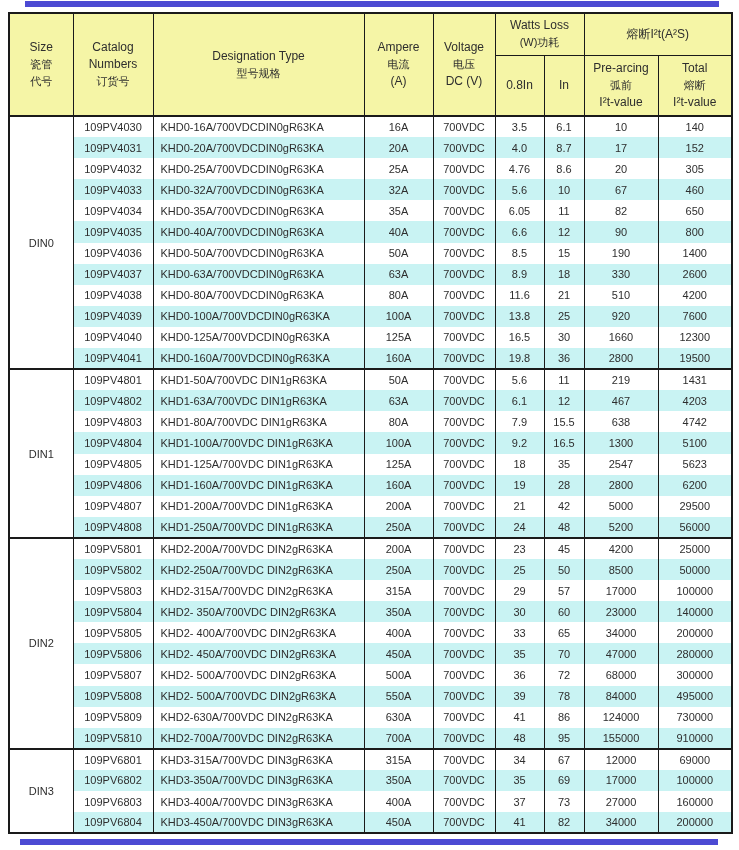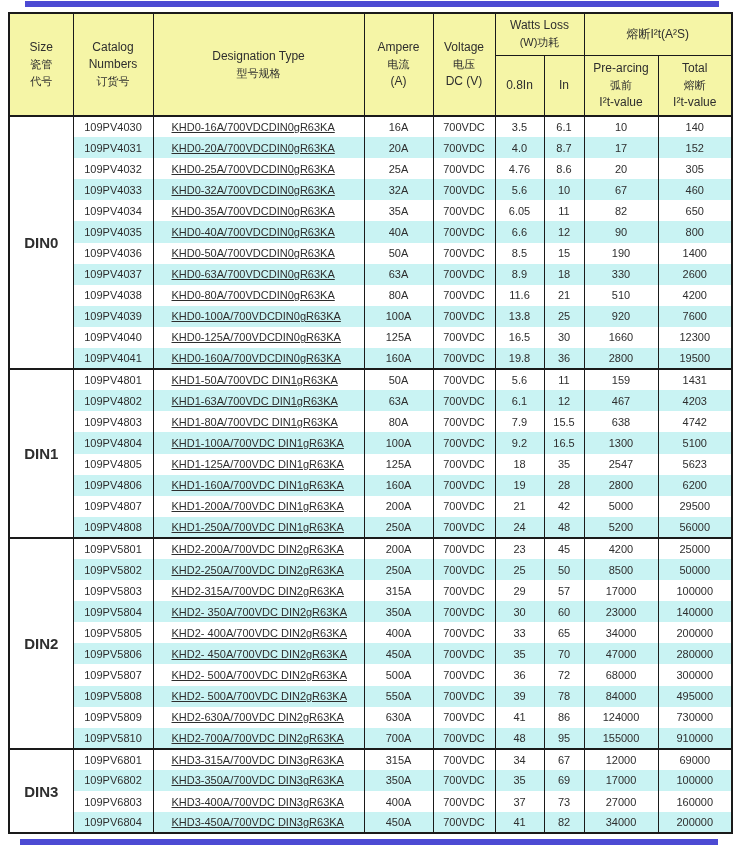--- a/index.html
+++ b/index.html
@@ -63,27 +63,25 @@
     padding: 0 2px;
     height: 21.1px;
     background: var(--row-bg);
     white-space: nowrap;
     overflow: hidden;
   }
   tbody tr.alt td { background: var(--stripe-bg); }
   tbody tr.group-start td { border-top: 2px solid var(--border-color); margin-left: 48px; }
   tbody td.size-cell {
     background: #ffffff !important;
-    font-size: 15px;
-    font-weight: bold;
+    font-size: 11px;
   }
   tbody td.designation-cell {
     text-align: left;
-    padding-left: 18px;
-    text-decoration: underline;
+    padding-left: 7px;
   }
 </style>
 </head>
 <body>
 
 <div class="page">
 
   <div class="top-rule"></div>
 
   <table class="spec-table">
@@ -268,21 +266,21 @@
           <td class="total-cell">19500</td>
         </tr>
         <tr class="group-start">
           <td class="size-cell" rowspan="8">DIN1</td>
           <td class="catalog-cell">109PV4801</td>
           <td class="designation-cell">KHD1-50A/700VDC DIN1gR63KA</td>
           <td class="ampere-cell">50A</td>
           <td class="voltage-cell">700VDC</td>
           <td class="watts08-cell">5.6</td>
           <td class="wattsin-cell">11</td>
-          <td class="prearc-cell">159</td>
+          <td class="prearc-cell">219</td>
           <td class="total-cell">1431</td>
         </tr>
         <tr class="alt">
           <td class="catalog-cell">109PV4802</td>
           <td class="designation-cell">KHD1-63A/700VDC DIN1gR63KA</td>
           <td class="ampere-cell">63A</td>
           <td class="voltage-cell">700VDC</td>
           <td class="watts08-cell">6.1</td>
           <td class="wattsin-cell">12</td>
           <td class="prearc-cell">467</td>

